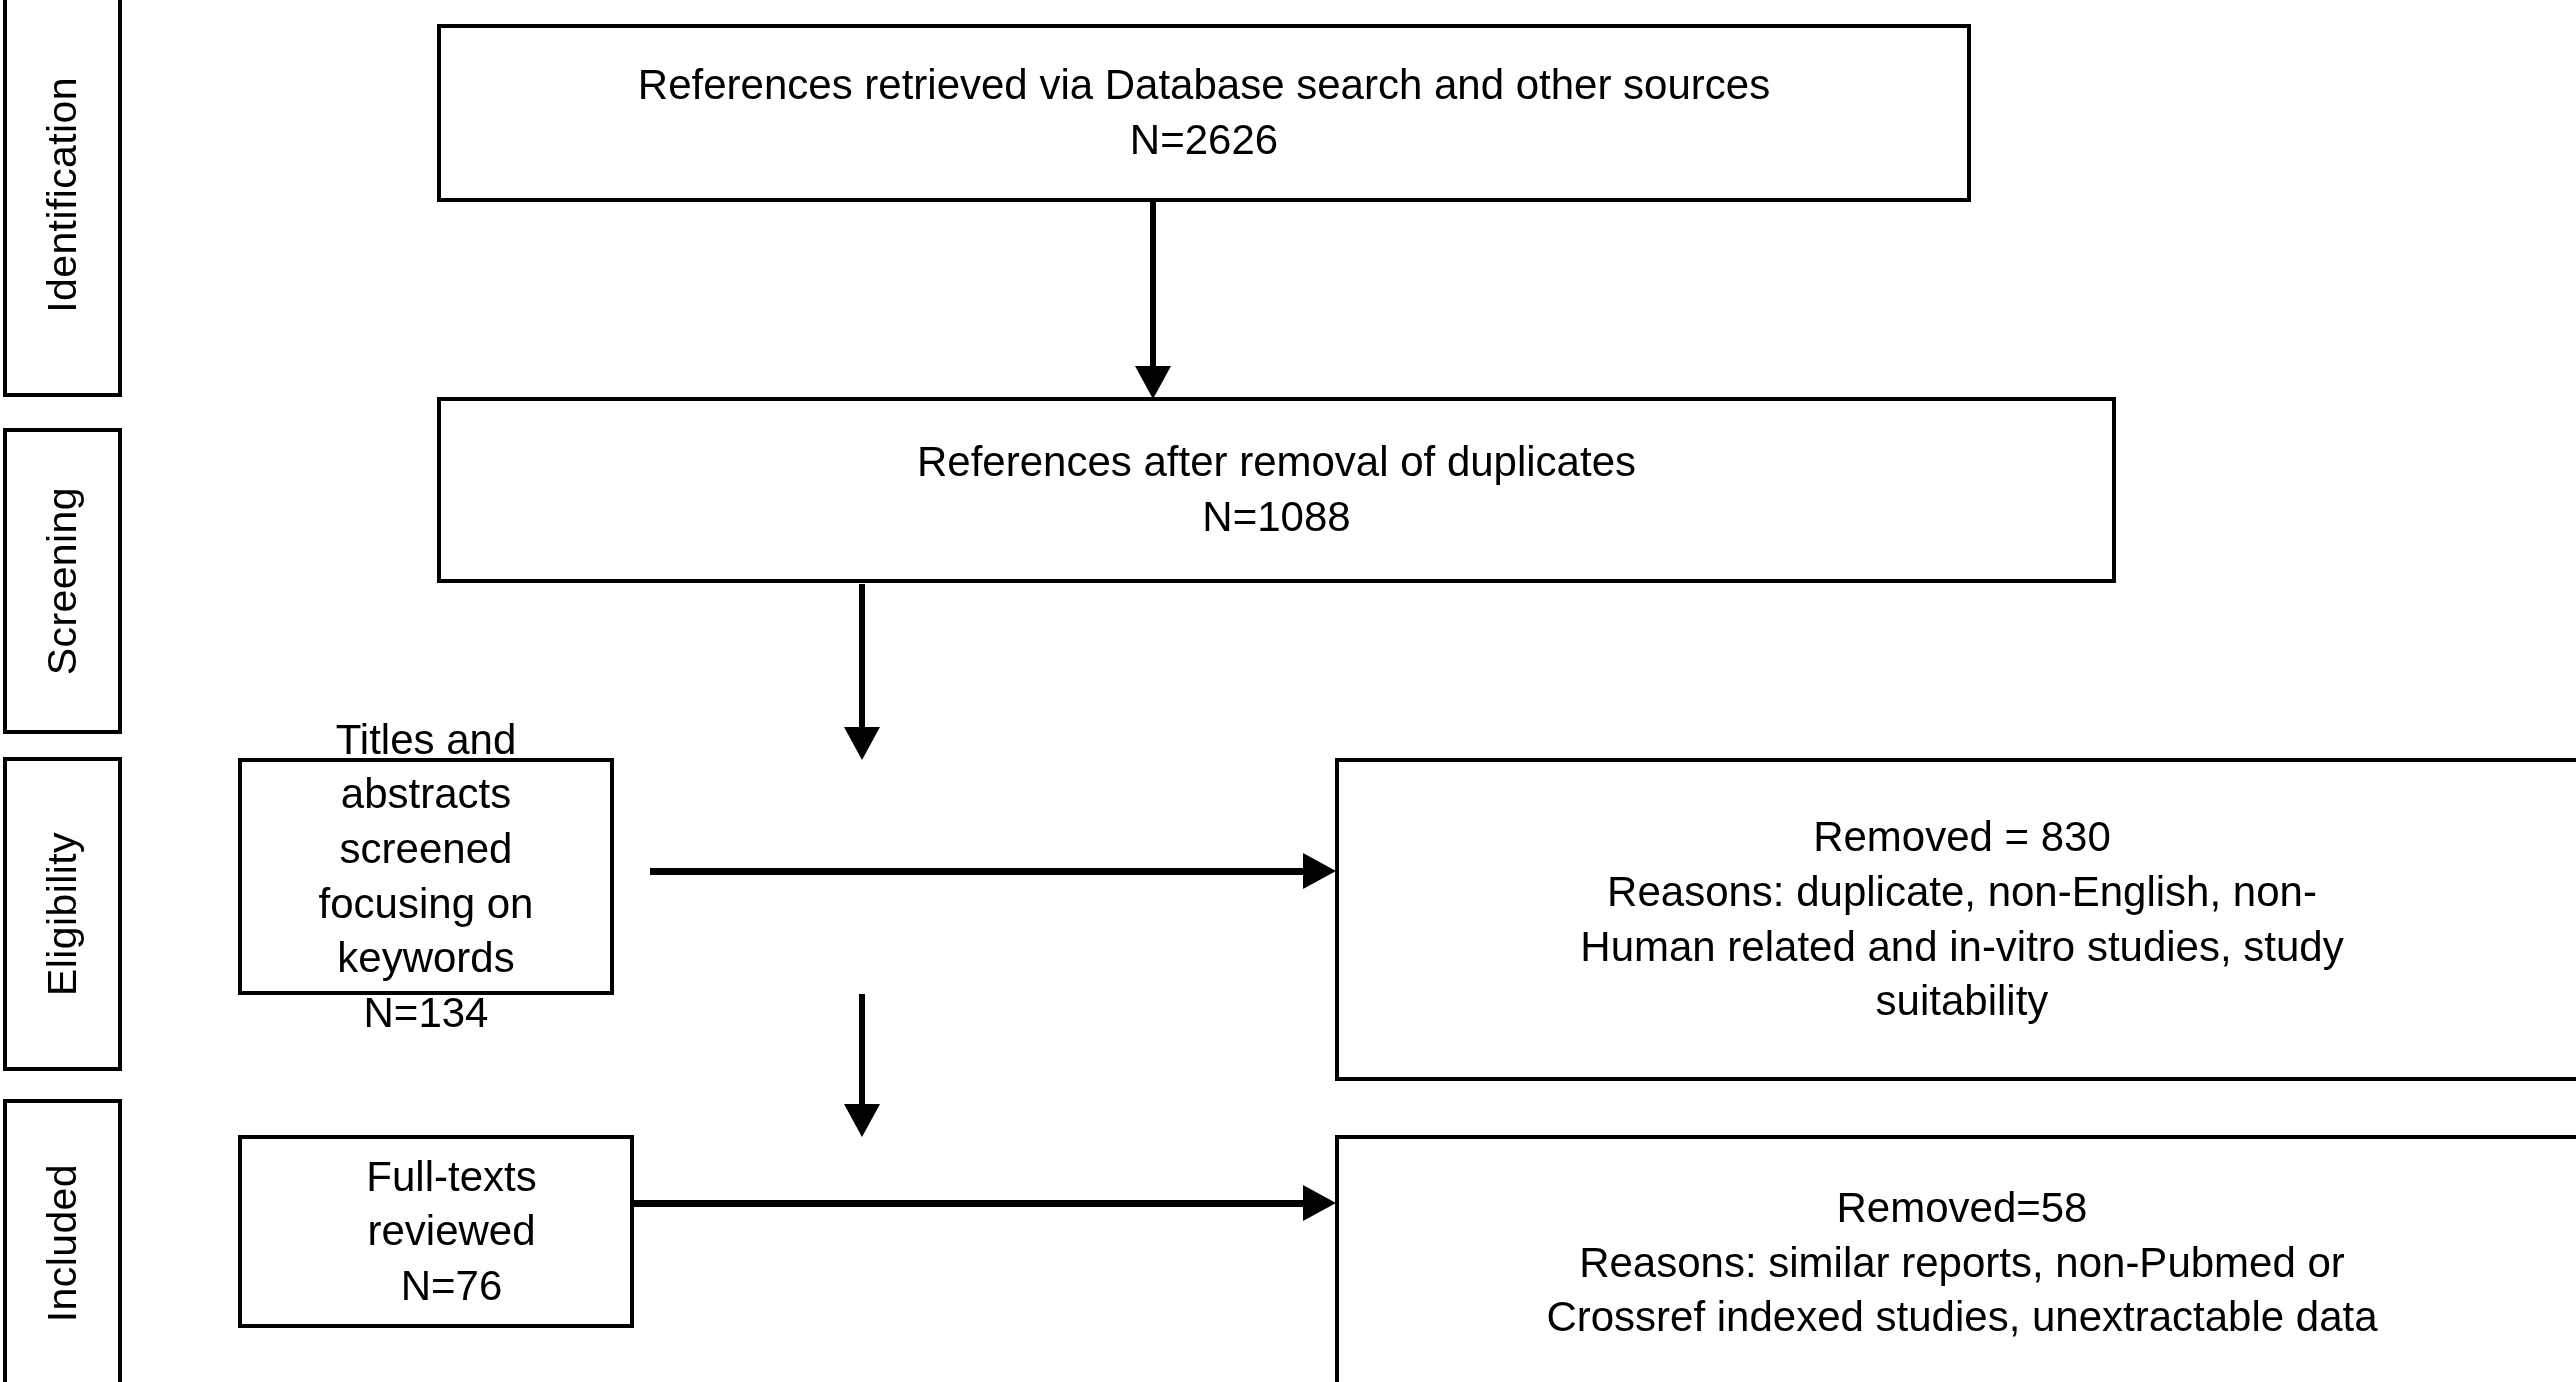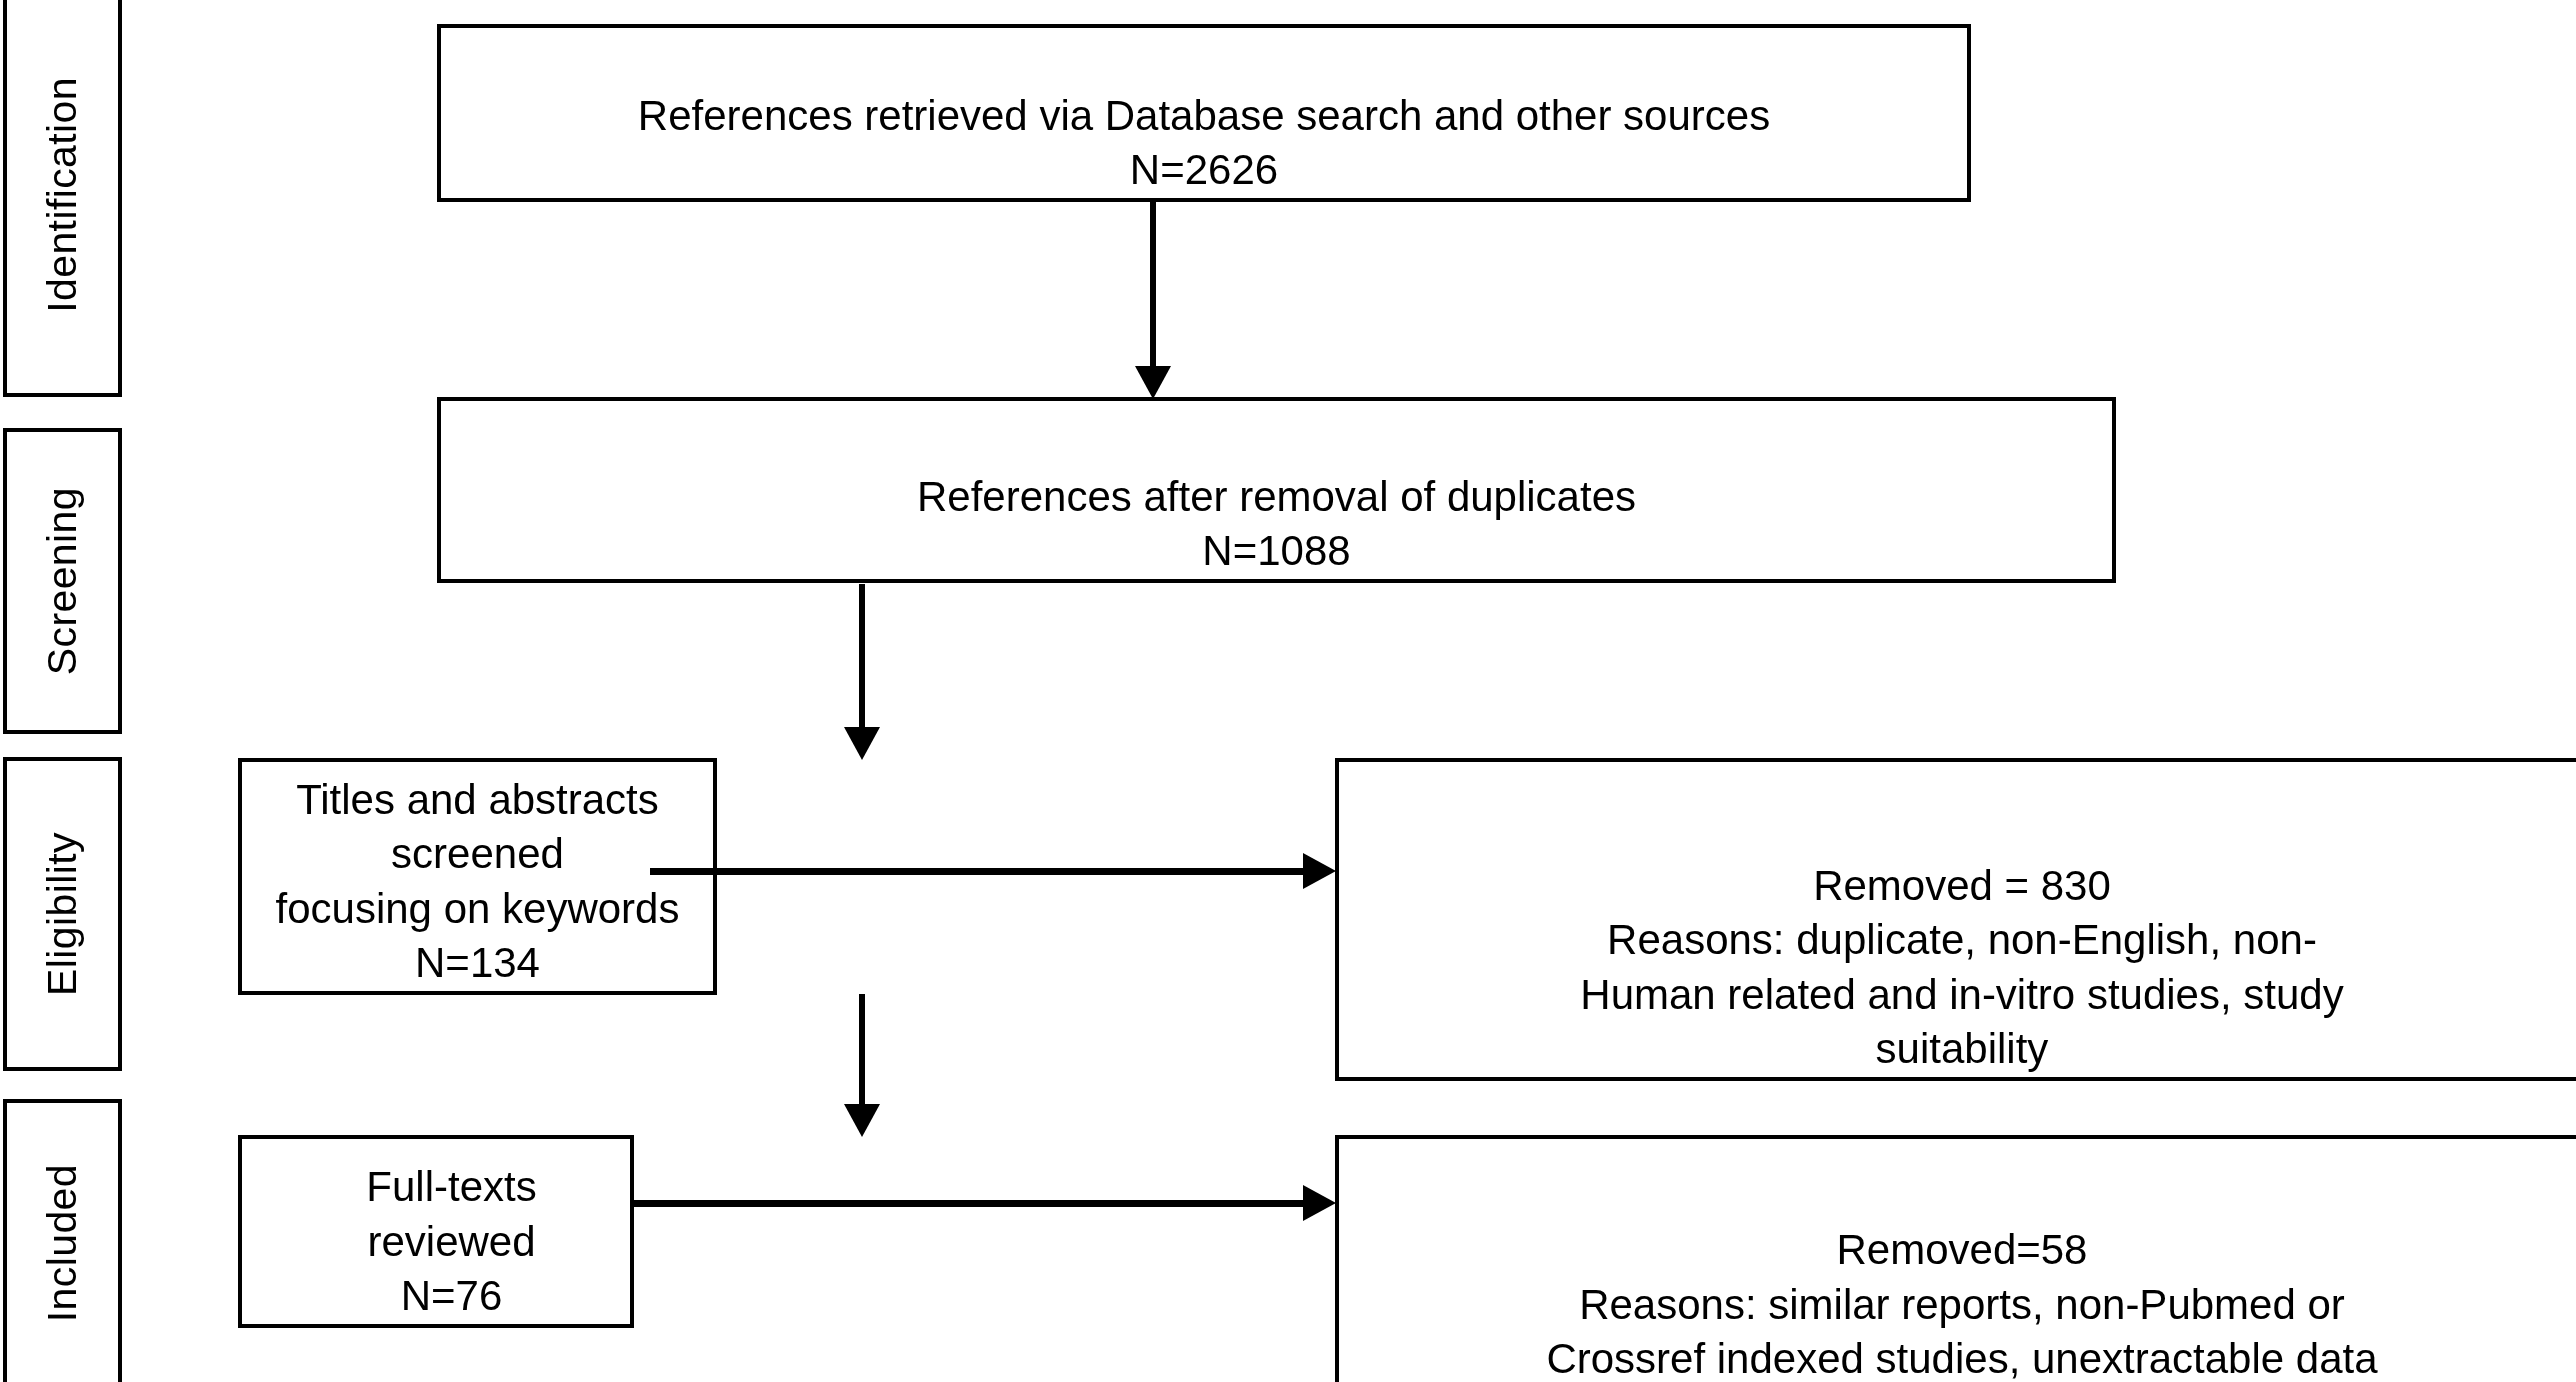--- a/index.html
+++ b/index.html
@@ -23,21 +23,21 @@
     white-space:nowrap;
     letter-spacing:0.4px;
   }
 
   
   .flow-box{
     position:absolute;
     border:4.4px solid #000;
     background:#fff;
     box-sizing:border-box;
-    display:flex;align-items:flex-end;justify-content:center;
+    display:flex;align-items:center;justify-content:center;
     text-align:center;
   }
   .flow-box .btext{
     font-size:42px;
     line-height:1.30;
     padding:0 23px;
     white-space:pre-line;
   }
 
   
@@ -86,21 +86,21 @@
   <div class="arrow-down" style="left:1135px;top:366px;"></div>
 
   <div class="flow-box" style="left:437px;top:397px;width:1679px;height:186px;">
     <span class="btext">References after removal of duplicates
 N=1088</span>
   </div>
 
   <div class="v-line" style="left:859px;top:584px;height:147px;"></div>
   <div class="arrow-down" style="left:844px;top:727px;"></div>
 
-  <div class="flow-box" style="left:238px;top:758px;width:479px;height:237px;">
+  <div class="flow-box" style="left:238px;top:758px;width:376px;height:237px;">
     <span class="btext">Titles and abstracts screened
 focusing on keywords
 N=134</span>
   </div>
 
   <div class="h-line" style="left:650px;top:868px;width:655px;"></div>
   <div class="arrow-right" style="left:1303px;top:853px;"></div>
 
   <div class="flow-box" style="left:1335px;top:758px;width:1254px;height:323px;">
     <span class="btext">Removed = 830

